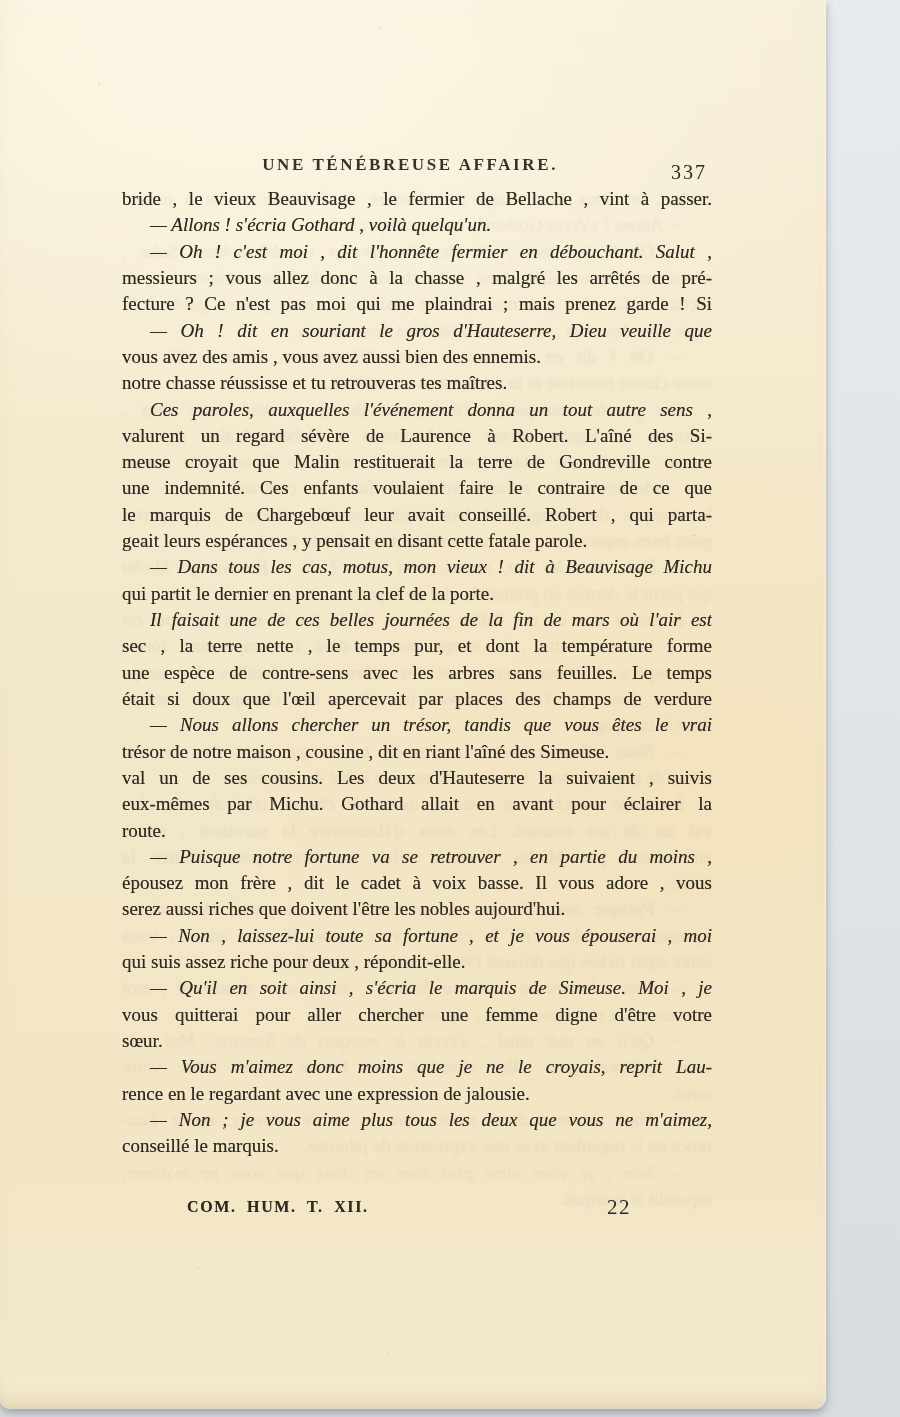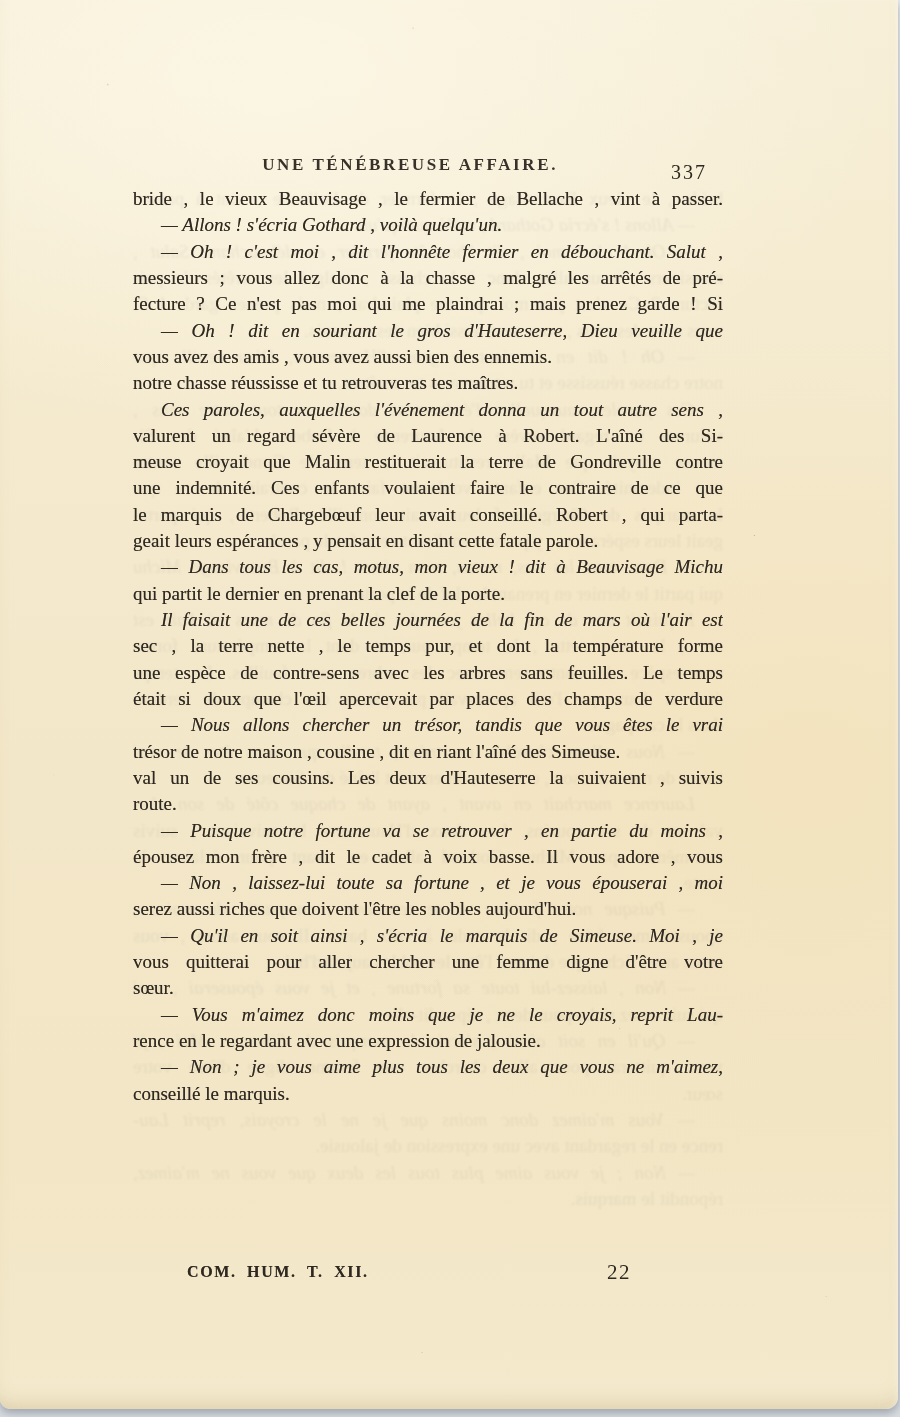--- a/index.html
+++ b/index.html
@@ -14,21 +14,21 @@
     font-family:"Liberation Serif","DejaVu Serif",serif;
     background:var(--backdrop);
     position:relative;
     overflow:hidden;
   }
   .scan{
     position:absolute;inset:0;
     background:linear-gradient(180deg,#e8ebee 0%,#dfe3e6 60%,#d7dce1 100%);
   }
   .paper{
-    position:absolute;left:0;top:0;width:898px;height:1409px;
+    position:absolute;left:0;top:0;width:826px;height:1409px;
     background:
       radial-gradient(ellipse 900px 500px at 30% 6%,rgba(255,252,240,.55),rgba(255,252,240,0) 70%),
       radial-gradient(ellipse 700px 600px at 90% 55%,rgba(243,220,170,.35),rgba(243,220,170,0) 75%),
       linear-gradient(180deg,#f7efd8 0%,#f5ebd0 22%,#f3e7c9 55%,#f2e6c6 82%,#f4e9cc 100%);
     border-radius:0 0 12px 10px;
     box-shadow:0 4px 9px rgba(90,95,105,.45), inset -4px 0 10px -6px rgba(255,255,255,.8), inset 0 -16px 22px -16px rgba(150,125,75,.35);
     overflow:hidden;
   }
   .texture{
     position:absolute;inset:0;pointer-events:none;
@@ -58,34 +58,34 @@
   .title{
     position:absolute;left:50%;top:3px;transform:translateX(-52%);
     font-size:17px;font-weight:bold;letter-spacing:2.6px;white-space:nowrap;
     color:var(--ink-head);
   }
   .pagenum{
     position:absolute;right:4px;top:9px;
     font-size:20px;letter-spacing:2px;color:var(--ink);
   }
   .text-block{
-    position:absolute;left:133px;top:186px;width:590px;z-index:2;
+    position:absolute;left:122px;top:186px;width:590px;z-index:2;
     color:var(--ink);
     font-size:19px;
     text-shadow:0 0 .5px rgba(46,40,32,.55);
   }
   .line{
     height:26.32px;line-height:26.32px;
     overflow:hidden;white-space:nowrap;
     text-align:justify;text-align-last:justify;
   }
   .line.last{text-align-last:left;}
   .line.indent{text-indent:28px;font-style:italic;}
   .footline{
-    position:absolute;left:121px;top:1260px;width:590px;height:28px;z-index:2;
+    position:absolute;left:121px;top:1195px;width:590px;height:28px;z-index:2;
     color:var(--ink);
   }
   .sig{
     position:absolute;left:66px;top:3px;
     font-size:16px;font-weight:bold;letter-spacing:1.6px;word-spacing:5px;
     text-shadow:0 0 .5px rgba(46,40,32,.5);
   }
   .sheet{
     position:absolute;left:486px;top:0;
     font-size:21px;letter-spacing:1.5px;font-family:Liberation Serif, serif;
@@ -161,25 +161,27 @@
         <div class="line last">geait leurs espérances , y pensait en disant cette fatale parole.</div>
         <div class="line indent">— Dans tous les cas, motus, mon vieux ! dit à Beauvisage Michu</div>
         <div class="line last">qui partit le dernier en prenant la clef de la porte.</div>
         <div class="line indent">Il faisait une de ces belles journées de la fin de mars où l'air est</div>
         <div class="line">sec , la terre nette , le temps pur, et dont la température forme</div>
         <div class="line">une espèce de contre-sens avec les arbres sans feuilles. Le temps</div>
         <div class="line">était si doux que l'œil apercevait par places des champs de verdure</div>
         <div class="line indent">— Nous allons chercher un trésor,  tandis que vous êtes le vrai</div>
         <div class="line last">trésor de notre maison , cousine , dit en riant l'aîné des Simeuse.</div>
         <div class="line">val un de ses cousins. Les deux d'Hauteserre la suivaient , suivis</div>
+        <div class="line">eux-mêmes par Michu. Gothard allait en avant pour éclairer la</div>
         <div class="line last">route.</div>
         <div class="line indent">— Puisque notre fortune va se retrouver , en partie du moins ,</div>
         <div class="line">épousez mon frère , dit le cadet à voix basse. Il vous adore , vous</div>
+        <div class="line last">serez aussi riches que doivent l'être les nobles aujourd'hui.</div>
         <div class="line indent">— Non , laissez-lui toute sa fortune , et je vous épouserai , moi</div>
-        <div class="line last">serez aussi riches que doivent l'être les nobles aujourd'hui.</div>
+        <div class="line last">qui suis assez riche pour deux , répondit-elle.</div>
         <div class="line indent">— Qu'il en soit ainsi , s'écria le marquis de Simeuse. Moi , je</div>
         <div class="line">vous quitterai pour aller chercher une femme digne d'être votre</div>
         <div class="line last">sœur.</div>
         <div class="line indent">— Vous m'aimez donc moins que je ne le croyais, reprit Lau-</div>
         <div class="line last">rence en le regardant avec une expression de jalousie.</div>
         <div class="line indent">— Non ; je vous  aime plus tous les deux que vous ne m'aimez,</div>
         <div class="line last">conseillé le marquis.</div>
       </main>
     <footer class="footline">
       <span class="sig">COM. HUM. T. XII.</span>

